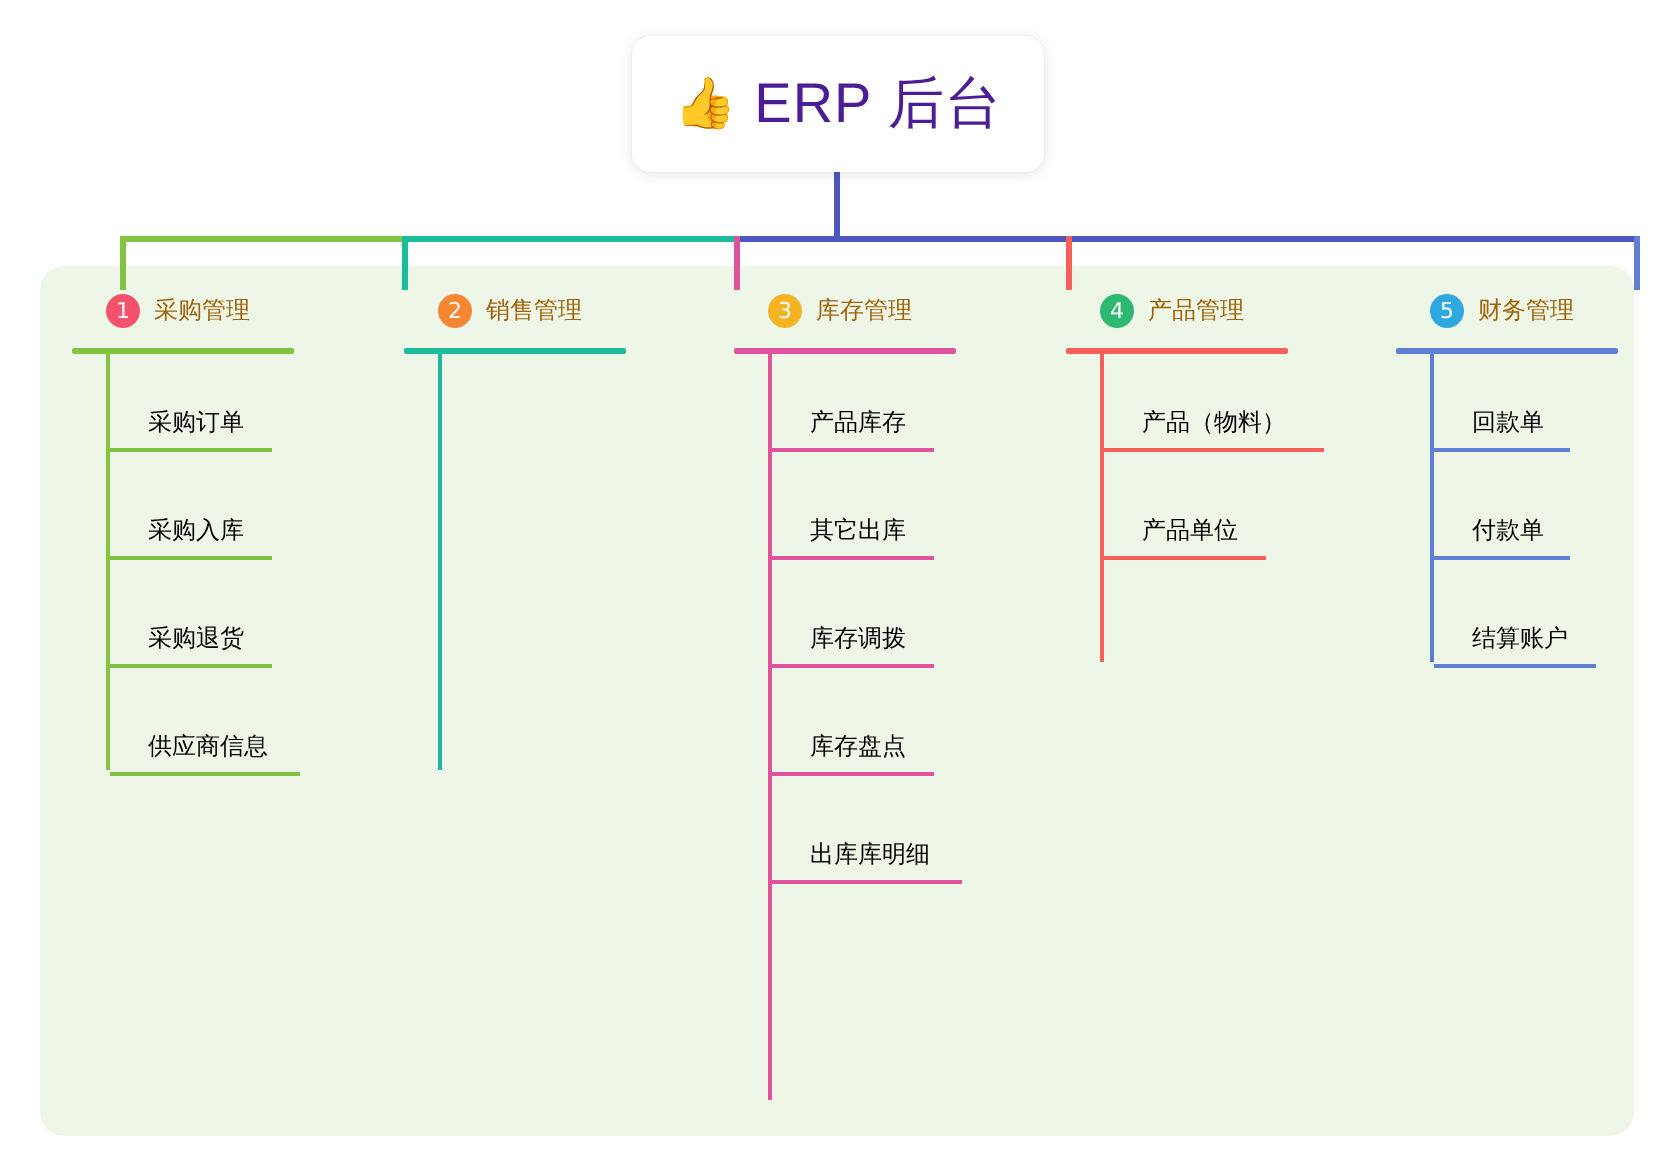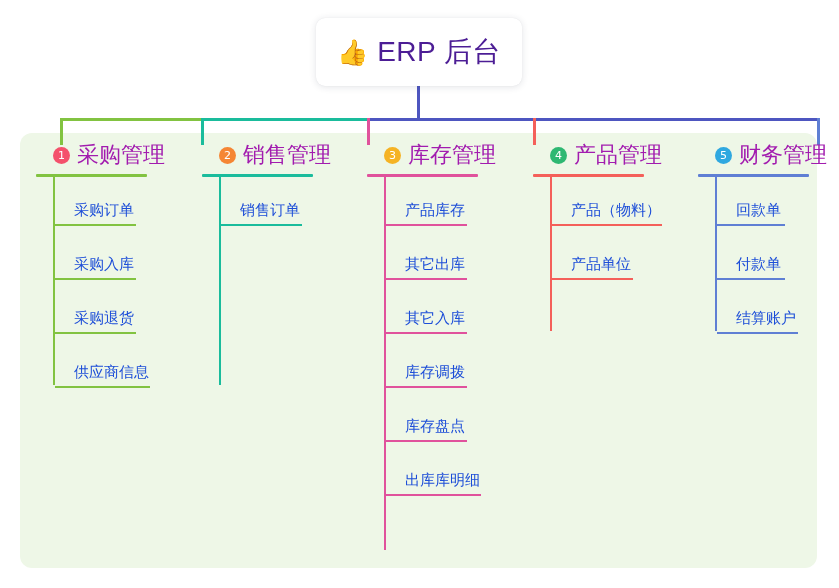--- a/index.html
+++ b/index.html
@@ -86,22 +86,22 @@
     height: 17px;
     border-radius: 50%;
     color: #ffffff;
     font-size: 11px;
     line-height: 17px;
     text-align: center;
     font-family: "DejaVu Sans", sans-serif;
     flex: 0 0 auto;
   }
   .col-title {
-    font-size: 22px;
-    color: #a21caf;
+    font-size: 12px;
+    color: #a16207;
     white-space: nowrap;
   }
   .head-rule {
     height: 3px;
     margin-top: 7px;
     border-radius: 1px;
   }
   .items {
     position: relative;
     margin-left: 17px;
@@ -116,22 +116,22 @@
   .item {
     position: relative;
     height: 54px;
     padding-left: 21px;
     box-sizing: border-box;
   }
   .item-label {
     position: absolute;
     left: 21px;
     bottom: 11px;
-    font-size: 15px;
-    color: #1d4ed8;
+    font-size: 12px;
+    color: #000000;
     white-space: nowrap;
   }
   .item-rule {
     position: absolute;
     left: 2px;
     bottom: 5px;
     height: 1.6px;
   }
 
   
@@ -193,47 +193,39 @@
         </div>
       </div>
       <div class="column col-2">
         <div class="col-head">
           <span class="badge" style="background: rgb(245, 134, 52);">2</span>
           <span class="col-title">销售管理</span>
         </div>
         <div class="head-rule" style="width: 111px; background: rgb(26, 188, 156);"></div>
         <div class="items">
           <div class="spine" style="background: rgb(26, 188, 156); height: 208px;"></div>
-          <div class="item">
-            <span class="item-label">销售订单</span>
-            <div class="item-rule" style="width: 81px; background: rgb(26, 188, 156);"></div>
-          </div>
         </div>
       </div>
       <div class="column col-3">
         <div class="col-head">
           <span class="badge" style="background: rgb(245, 179, 36);">3</span>
           <span class="col-title">库存管理</span>
         </div>
         <div class="head-rule" style="width: 111px; background: rgb(224, 82, 156);"></div>
         <div class="items">
           <div class="spine" style="background: rgb(224, 82, 156); height: 373px;"></div>
           <div class="item">
             <span class="item-label">产品库存</span>
             <div class="item-rule" style="width: 81px; background: rgb(224, 82, 156);"></div>
           </div>
           <div class="item">
             <span class="item-label">其它出库</span>
             <div class="item-rule" style="width: 81px; background: rgb(224, 82, 156);"></div>
           </div>
           <div class="item">
-            <span class="item-label">其它入库</span>
-            <div class="item-rule" style="width: 81px; background: rgb(224, 82, 156);"></div>
-          </div>
-          <div class="item">
             <span class="item-label">库存调拨</span>
             <div class="item-rule" style="width: 81px; background: rgb(224, 82, 156);"></div>
           </div>
           <div class="item">
             <span class="item-label">库存盘点</span>
             <div class="item-rule" style="width: 81px; background: rgb(224, 82, 156);"></div>
           </div>
           <div class="item">
             <span class="item-label">出库库明细</span>
             <div class="item-rule" style="width: 95px; background: rgb(224, 82, 156);"></div>

